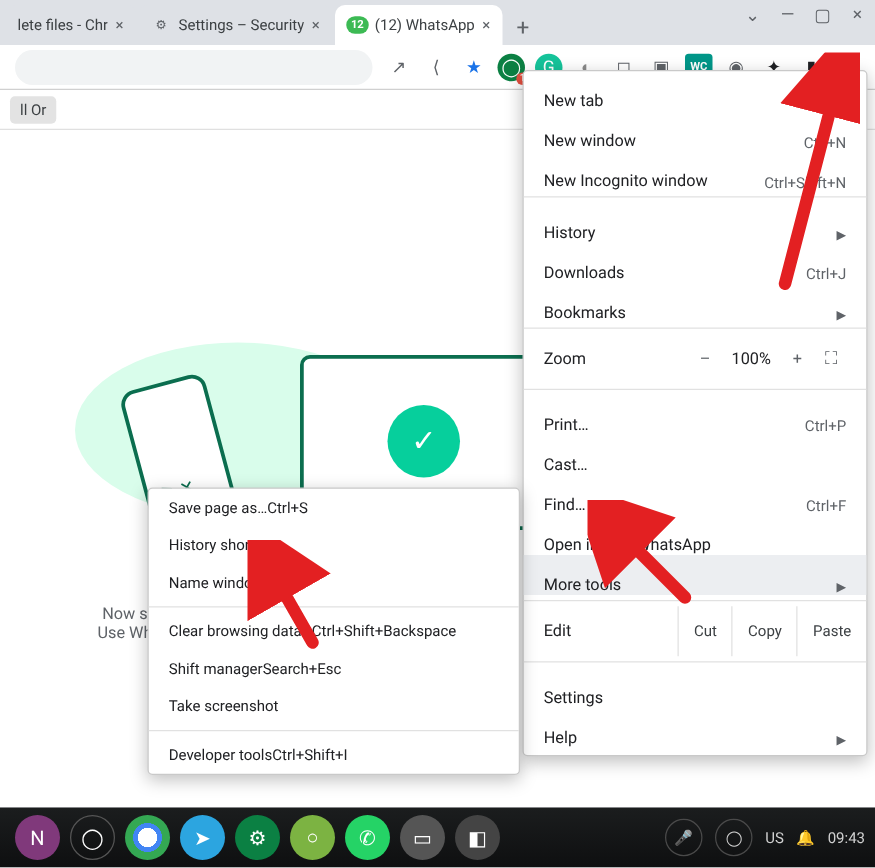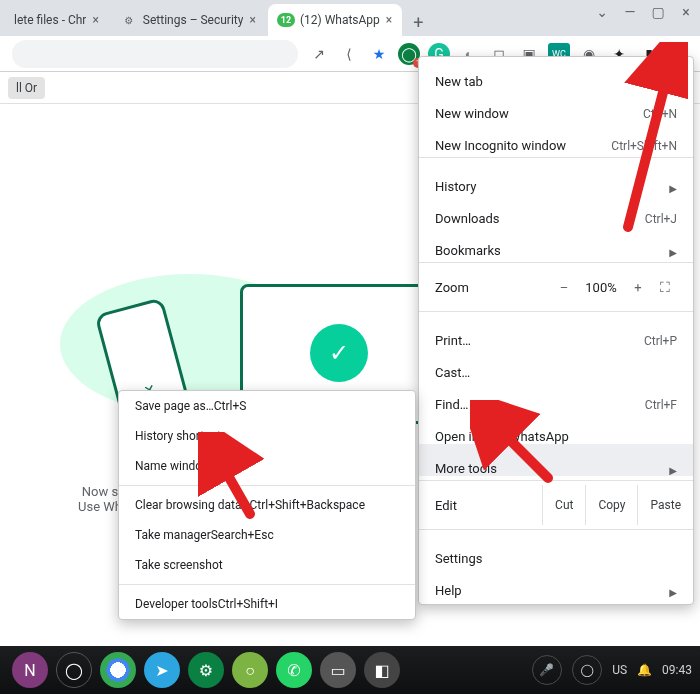--- a/index.html
+++ b/index.html
@@ -95,21 +95,21 @@
 <div class="toolbar">
   <div class="omni"></div>
   <span class="tbicon">↗</span>
   <span class="tbicon">⟨</span>
   <span class="tbicon" style="color:#1a73e8;">★</span>
   <span class="tbicon badge-o" style="background:#0b8043;color:#fff;">◯</span>
   <span class="tbicon" style="background:#15c39a;color:#fff;">G</span>
   <span class="tbicon" style="color:#8a8a8a;">◐</span>
   <span class="tbicon" style="color:#5f6368;">◻</span>
   <span class="tbicon" style="color:#5f6368;">▣</span>
-  <span class="tbicon" style="background:#009688;color:#fff;font-size:9px;font-weight:normal;border-radius:3px;">WC</span>
+  <span class="tbicon" style="background:#009688;color:#fff;font-size:9px;font-weight:bold;border-radius:3px;">WC</span>
   <span class="tbicon" style="color:#5f6368;">◉</span>
   <span class="tbicon" style="color:#202124;">✦</span>
   <span class="tbicon" style="color:#202124;">▮</span>
   <span class="tbicon" style="color:#5f6368;">⋮</span>
 </div>
 
 <div class="bmbar">
   <span class="bmitem">ll Or</span>
   <span class="flexr">🗀</span>
 </div>
@@ -209,21 +209,21 @@
     </div>
   <div class="mitem">
       <span class="mlabel">Name window…</span>
     </div>
   <hr>
   <div class="mitem">
       <span class="mlabel">Clear browsing data…</span>
       <span class="msc">Ctrl+Shift+Backspace</span>
     </div>
   <div class="mitem">
-      <span class="mlabel">Take manager</span>
+      <span class="mlabel">Shift manager</span>
       <span class="msc">Search+Esc</span>
     </div>
   <div class="mitem">
       <span class="mlabel">Take screenshot</span>
     </div>
   <hr>
   <div class="mitem">
       <span class="mlabel">Developer tools</span>
       <span class="msc">Ctrl+Shift+I</span>
     </div>

